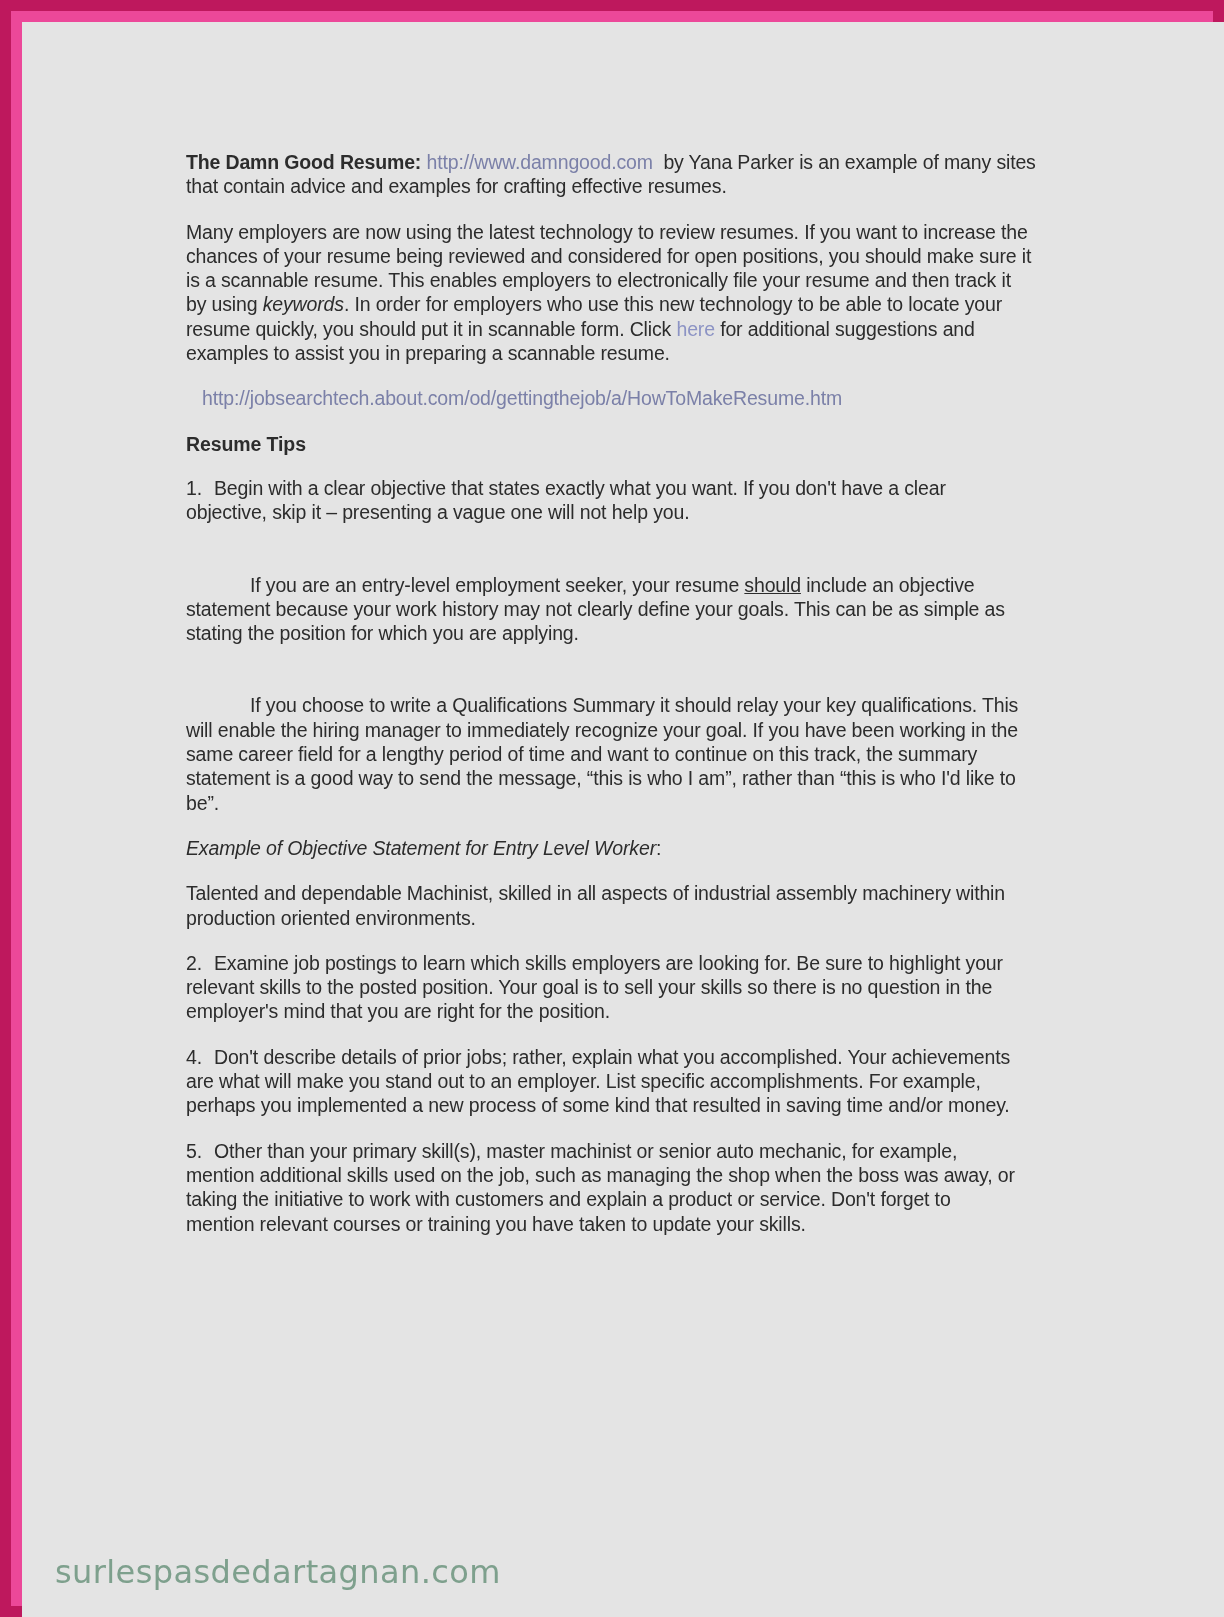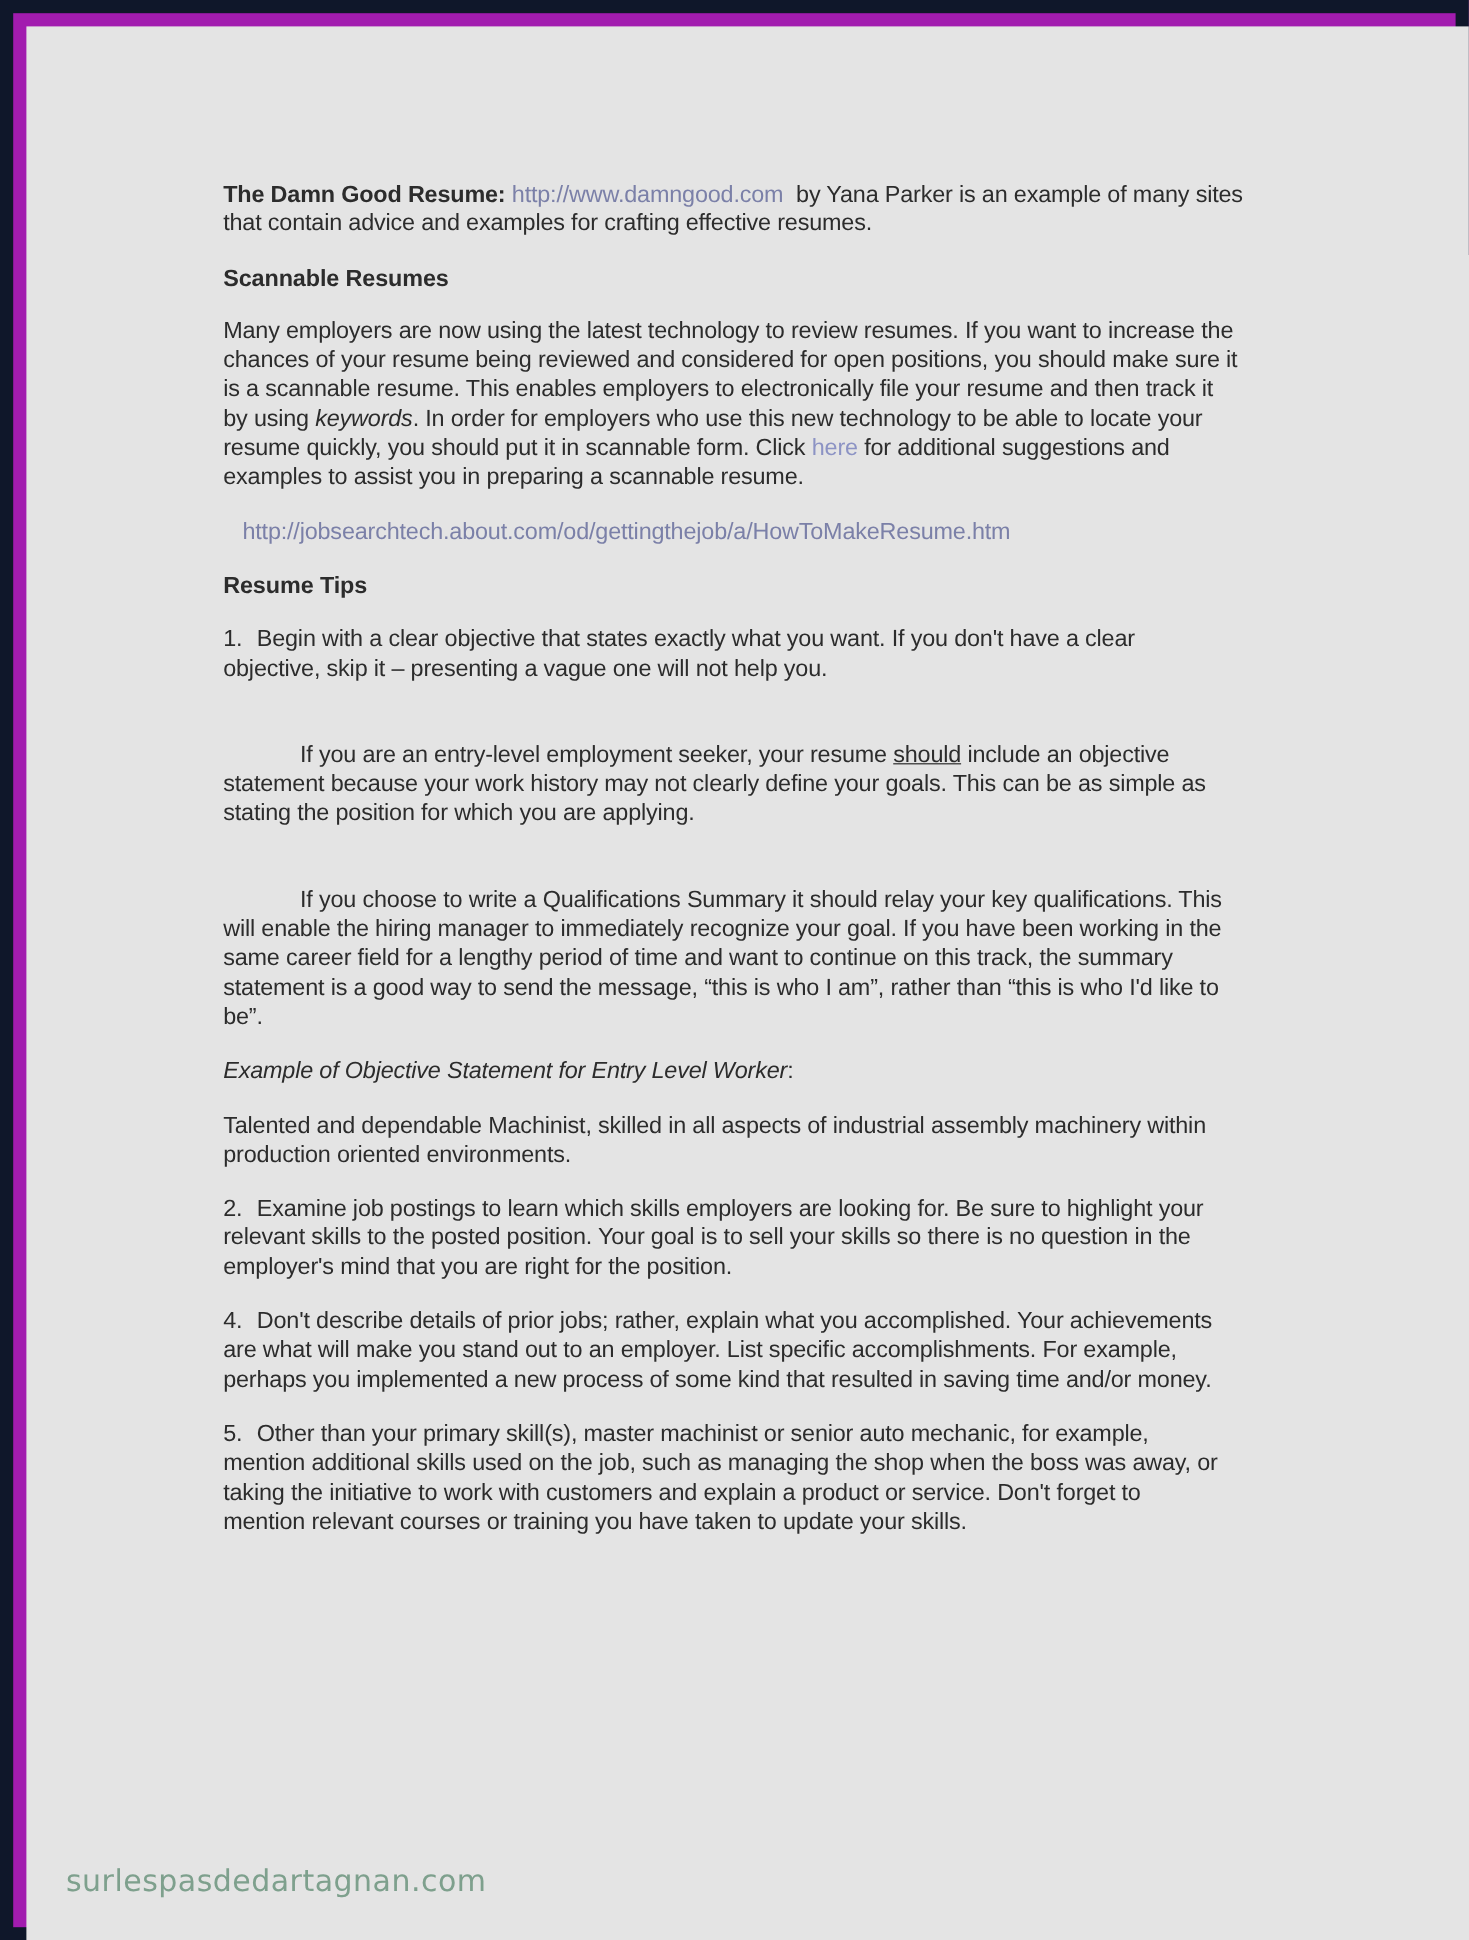--- a/index.html
+++ b/index.html
@@ -14,22 +14,22 @@
     overflow: hidden;
   }
 
   .page-frame {
     position: absolute;
     left: 0;
     top: 0;
     width: 1224px;
     height: 1617px;
     box-sizing: border-box;
-    border: 11px solid #0f172a;
-    background: #a21caf;
+    border: 11px solid #be185d;
+    background: #ec4899;
   }
 
   .page-surface {
     position: absolute;
     left: 11px;
     top: 11px;
     width: 1202px;
     height: 1595px;
     background: #e4e4e4;
   }
@@ -103,37 +103,36 @@
 
   .num-gap {
     display: inline-block;
     width: 12px;
   }
 
   .watermark {
     position: absolute;
     left: 33px;
     top: 1531px;
-    font-size: 25px;
+    font-size: 32px;
     letter-spacing: 0.4px;
     color: #7ea08d;
     font-family: "DejaVu Sans", sans-serif;
   }
 </style>
 </head>
 <body>
 
 <div class="page-frame">
   <div class="page-surface">
 
     <div class="content">
 
       <p class="para"><span class="lead">The Damn Good Resume:</span> <a class="link" href="#">http://www.damngood.com</a>&nbsp; <span>by Yana Parker is an example of many sites that contain advice and examples for crafting effective resumes.</span></p>
 
-      <p class="heading">Scannable Resumes</p>
 
       <p class="para"><span>Many employers are now using the latest technology to review resumes.  If you want to increase the chances of your resume being reviewed and considered for open positions, you should make sure it is a scannable resume.  This enables employers to electronically file your resume and then track it by using </span><span class="ital">keywords</span><span>.  In order for employers who use this new technology to be able to locate your resume quickly, you should put it in scannable form.  Click </span><a class="link-blue" href="#">here</a><span> for additional suggestions and examples to assist you in preparing a scannable resume.</span></p>
 
       <p class="url-line"><a class="link" href="#">http://jobsearchtech.about.com/od/gettingthejob/a/HowToMakeResume.htm</a></p>
 
       <p class="heading">Resume Tips</p>
 
       <p class="numbered"><span>1.</span><span class="num-gap"></span><span>Begin with a clear objective that states exactly what you want. If you don't have a clear objective, skip it – presenting a vague one will not help you.</span></p>
 
       <p class="para indented"><span>If you are an entry-level employment seeker, your resume </span><span class="undl">should</span><span> include an objective statement because your work history may not clearly define your goals. This can be as simple as stating the position for which you are applying.</span></p>

